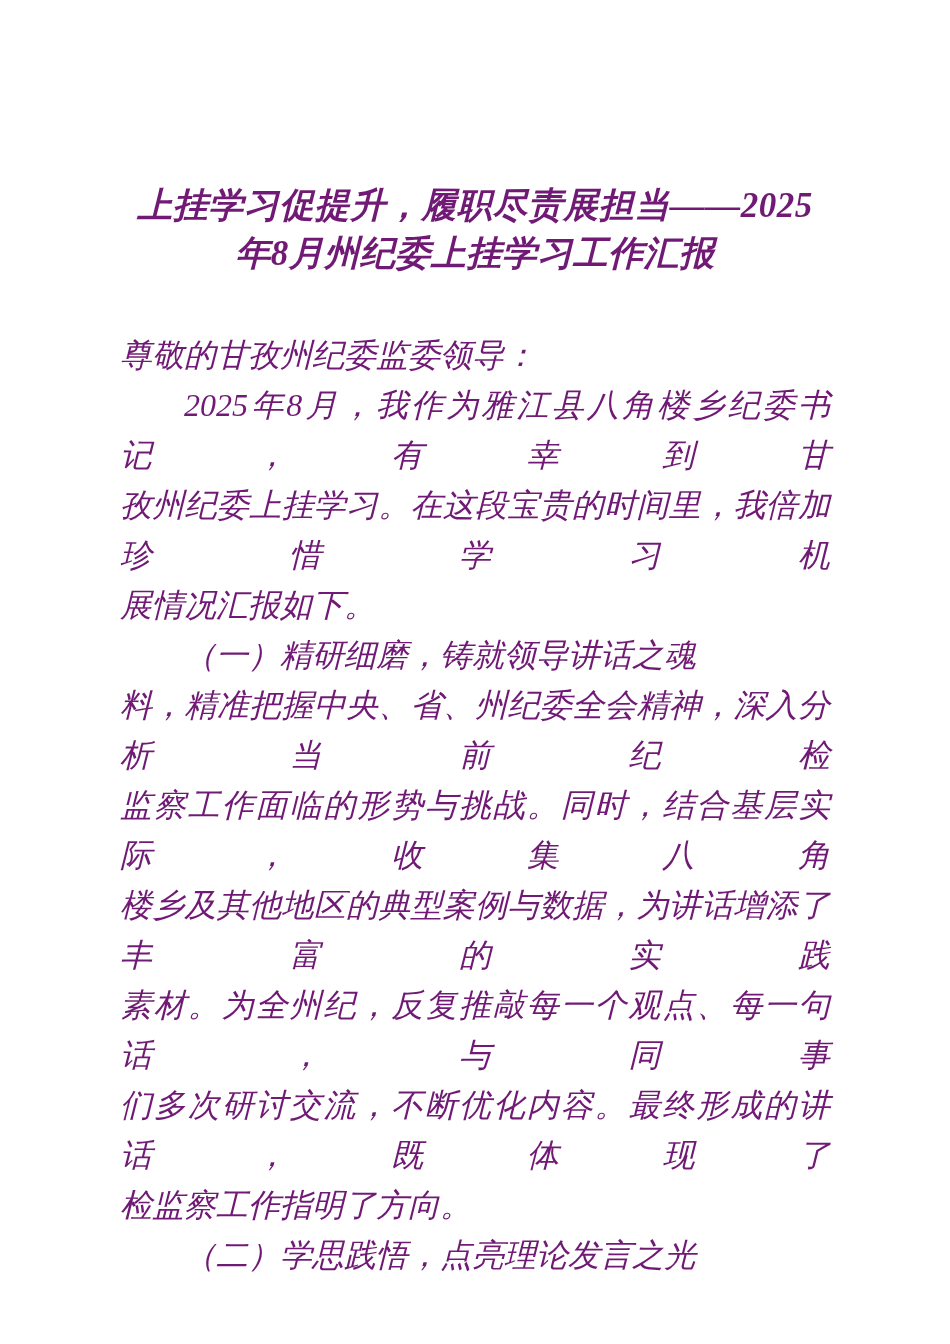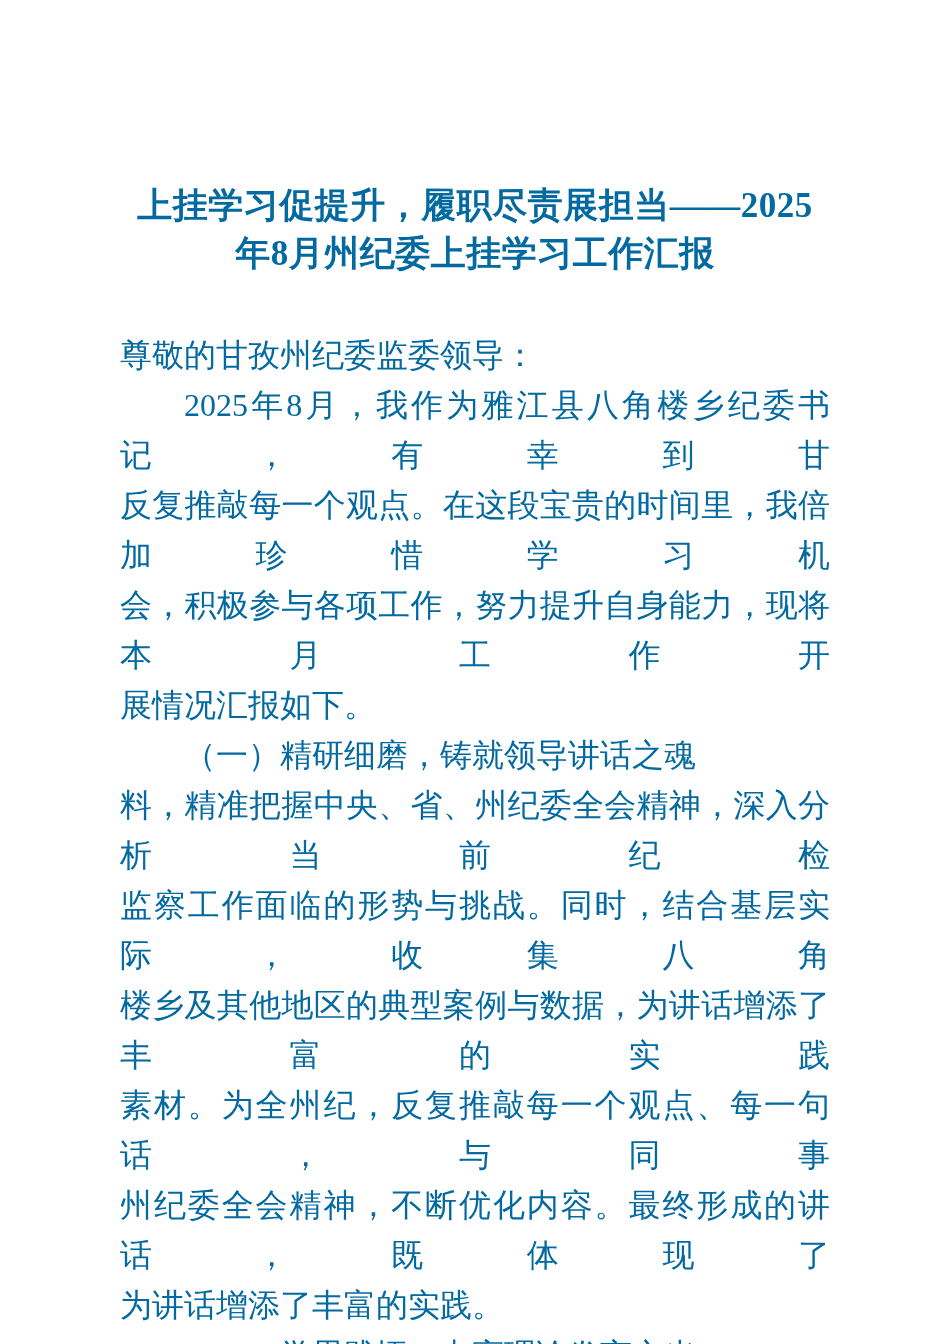--- a/index.html
+++ b/index.html
@@ -5,22 +5,23 @@
   html, body { margin: 0; padding: 0; }
   body {
     width: 950px; height: 1344px;
     background: #ffffff;
     font-family: "Liberation Serif", "DejaVu Serif", sans-serif;
   }
   .page {
     position: relative;
     width: 950px; height: 1344px;
     background: #ffffff;
-    color: #0369a1;
+    color: #701a75;
     overflow: hidden;
+    font-style: italic;
   }
   .title {
     margin-top: 182px;
     width: 950px;
     text-align: center;
     font-size: 35px;
     font-weight: 700;
     line-height: 48px;
     letter-spacing: 0.5px;
   }
@@ -42,26 +43,25 @@
 <div class="page">
 
   <div class="title">
     <div>上挂学习促提升，履职尽责展担当——2025</div>
     <div>年8月州纪委上挂学习工作汇报</div>
   </div>
 
   <div class="body-block">
     <div class="line">尊敬的甘孜州纪委监委领导：</div>
     <div class="line indent fill">2025年8月，我作为雅江县八角楼乡纪委书记，有幸到甘</div>
-    <div class="line fill">反复推敲每一个观点。在这段宝贵的时间里，我倍加珍惜学习机</div>
-    <div class="line fill">会，积极参与各项工作，努力提升自身能力，现将本月工作开</div>
+    <div class="line fill">孜州纪委上挂学习。在这段宝贵的时间里，我倍加珍惜学习机</div>
     <div class="line">展情况汇报如下。</div>
     <div class="line indent">（一）精研细磨，铸就领导讲话之魂</div>
     <div class="line fill">料，精准把握中央、省、州纪委全会精神，深入分析当前纪检</div>
     <div class="line fill">监察工作面临的形势与挑战。同时，结合基层实际，收集八角</div>
     <div class="line fill">楼乡及其他地区的典型案例与数据，为讲话增添了丰富的实践</div>
     <div class="line fill">素材。为全州纪，反复推敲每一个观点、每一句话，与同事</div>
-    <div class="line fill">州纪委全会精神，不断优化内容。最终形成的讲话，既体现了</div>
-    <div class="line">为讲话增添了丰富的实践。</div>
+    <div class="line fill">们多次研讨交流，不断优化内容。最终形成的讲话，既体现了</div>
+    <div class="line">检监察工作指明了方向。</div>
     <div class="line indent">（二）学思践悟，点亮理论发言之光</div>
   </div>
 
 </div>
 
 </body></html>

